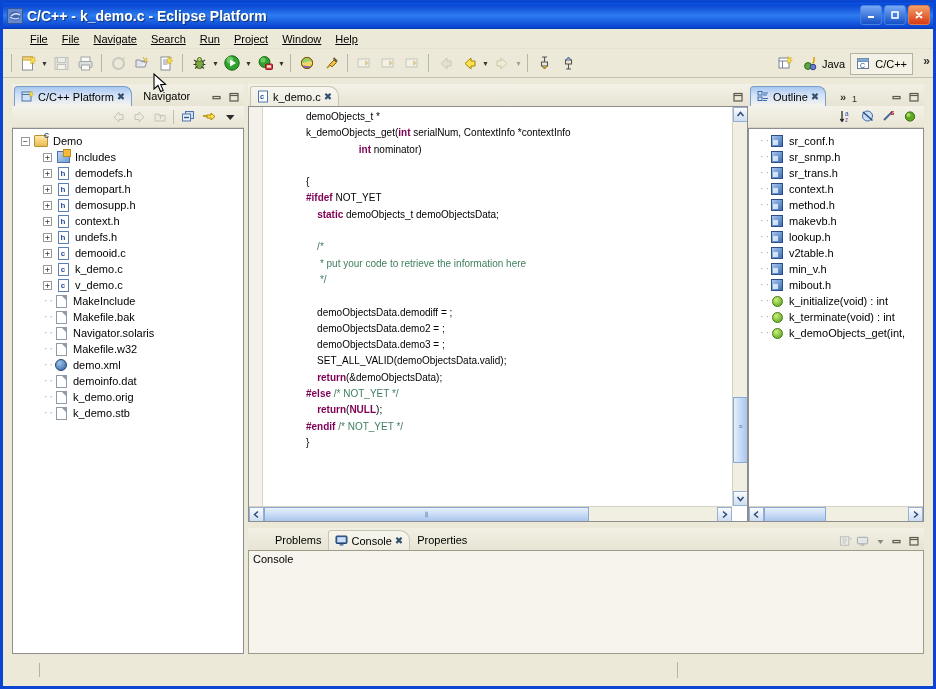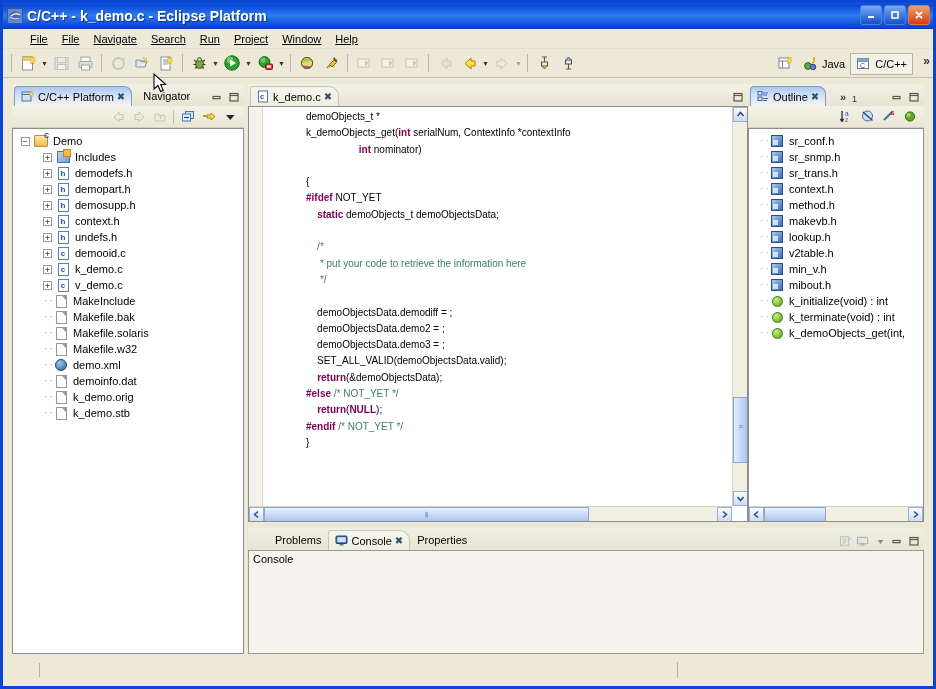--- a/index.html
+++ b/index.html
@@ -549,21 +549,21 @@
                   <span class="ic-doc"></span>
                 </span>
                 <span>Makefile.bak</span>
               </div>
               <div class="trow">
                 <span style="width:30px;flex:none"></span>
                 <span class="dash">··</span>
                 <span class="ficon">
                   <span class="ic-doc"></span>
                 </span>
-                <span>Makefile.solaris</span>
+                <span>Navigator.solaris</span>
               </div>
               <div class="trow">
                 <span style="width:30px;flex:none"></span>
                 <span class="dash">··</span>
                 <span class="ficon">
                   <span class="ic-doc"></span>
                 </span>
                 <span>Makefile.w32</span>
               </div>
               <div class="trow">

